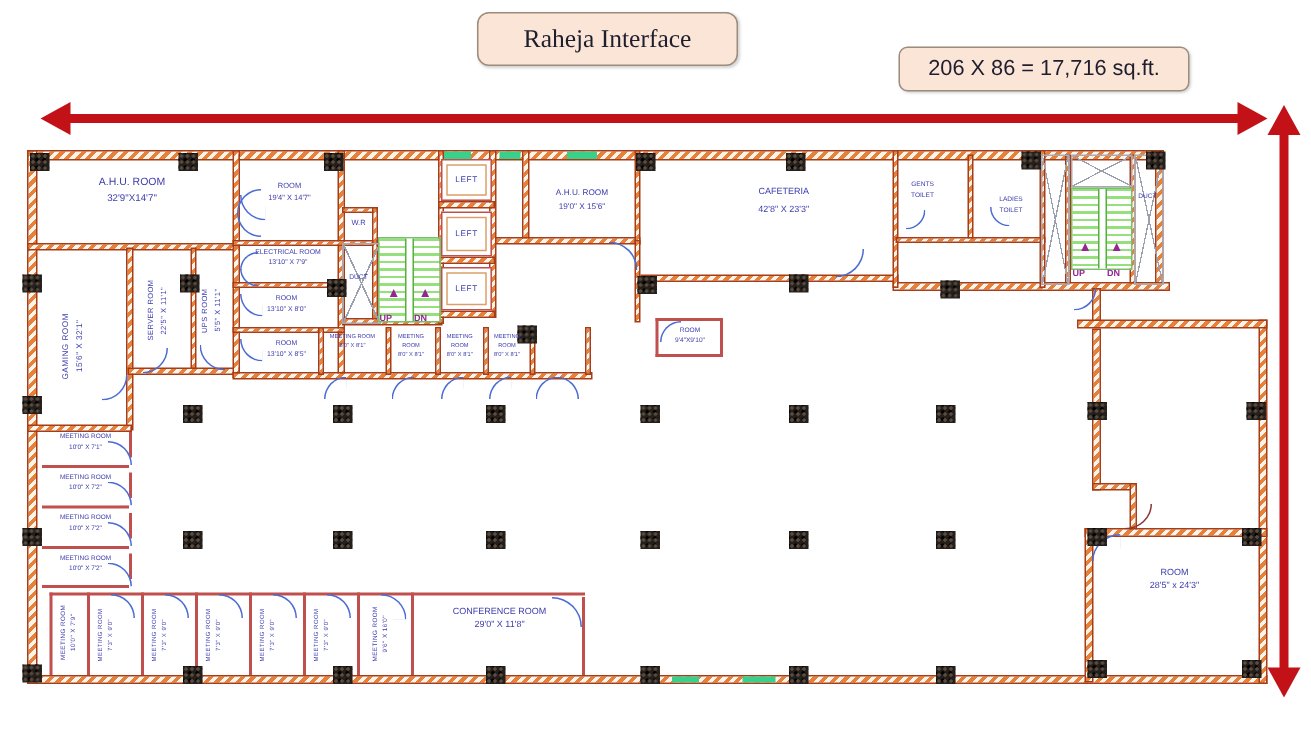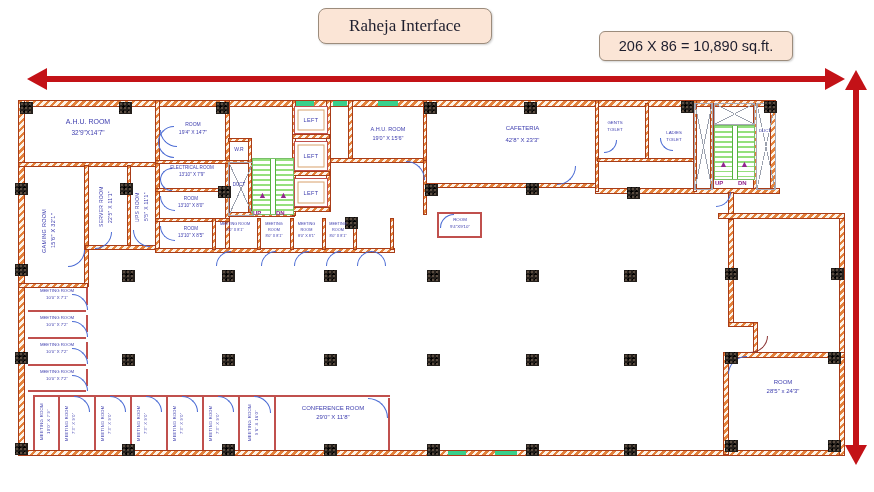--- a/index.html
+++ b/index.html
@@ -47,21 +47,21 @@
   .pur{color:#93278f;font-weight:bold;font-size:6px;z-index:7;position:absolute;}
   .uparr{position:absolute;color:#93278f;font-size:9px;z-index:7;line-height:1;}
 </style>
 </head>
 <body>
 
 <div id="titleBox" class="hbox">
   <span>Raheja Interface</span>
 </div>
 <div id="areaBox" class="hbox">
-  <span>206 X 86 = 10,890 sq.ft.</span>
+  <span>206 X 86 = 17,716 sq.ft.</span>
 </div>
 
 <div class="bar" style="left:46px;top:76px;width:780px;height:6px;"></div>
 <div class="tri" style="left:27px;top:68px;border-top:11px solid transparent;border-bottom:11px solid transparent;border-right:20px solid #c31217;"></div>
 <div class="tri" style="left:825px;top:68px;border-top:11px solid transparent;border-bottom:11px solid transparent;border-left:20px solid #c31217;"></div>
 <div class="bar" style="left:853px;top:88px;width:6px;height:358px;"></div>
 <div class="tri" style="left:845px;top:70px;border-left:11px solid transparent;border-right:11px solid transparent;border-bottom:20px solid #c31217;"></div>
 <div class="tri" style="left:845px;top:445px;border-left:11px solid transparent;border-right:11px solid transparent;border-top:20px solid #c31217;"></div>
 
 <div id="plan" class="abs" style="left:0;top:0;width:874px;height:492px;">

